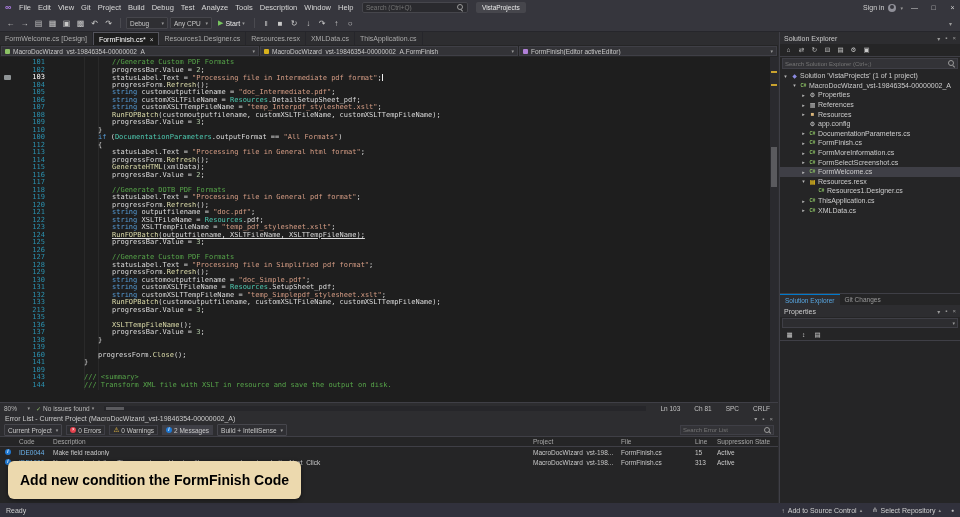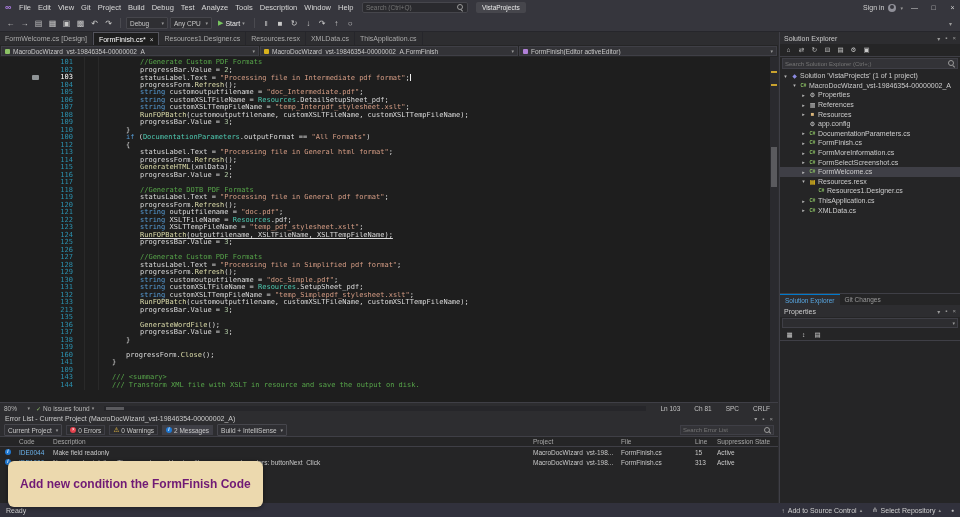--- a/index.html
+++ b/index.html
@@ -58,21 +58,21 @@
   .ntext{white-space:nowrap;overflow:hidden;}
   .ni{width:5px;height:5px;flex:none;border-radius:1px;}
   .ni-proj{background:#8cc265;}
   .ni-class{background:#d8b21d;}
   .ni-method{background:#b180d7;}
 
   
   .editor{position:absolute;left:0;top:57px;width:778px;height:345px;background:#1e1e1e;overflow:hidden;font-family:"DejaVu Sans Mono",monospace;}
   .iguide{position:absolute;top:0;bottom:12px;width:1px;background:rgba(255,255,255,0.05);}
   .codearea{position:absolute;left:0;top:2px;right:8px;}
-  .cl{display:flex;height:7.5px;line-height:7.5px;font-size:7px;white-space:pre;padding-left:28px;}
+  .cl{display:flex;height:7.5px;line-height:7.5px;font-size:7px;white-space:pre;}
   .glyph{width:20px;flex:none;position:relative;}
   .bookmark{position:absolute;left:4px;top:1px;width:7px;height:5px;background:#8f9496;border-radius:1px;}
   .ln{width:28px;flex:none;text-align:right;color:#2b91af;padding-right:3px;}
   .ln.cur{color:#ffffff;}
   .codetext{flex:1;color:#dcdcdc;overflow:hidden;}
   .sg-c{color:#57a64a;}.sg-k{color:#569cd6;}.sg-s{color:#d69d85;}.sg-t{color:#4ec9b0;}.sg-m{color:#dcdcaa;}.sg-n{color:#b5cea8;}.sg-p{color:#dcdcdc;}
   .caret{display:inline-block;width:1px;height:7px;background:#f0f0f0;vertical-align:-1px;}
   .vsb{position:absolute;right:0;top:0;width:8px;height:345px;background:#2a2a2e;}
   .vsb-thumb{position:absolute;left:1px;width:6px;top:90px;height:40px;background:#5a5a5e;}
   .vsb-tick{position:absolute;left:1px;width:6px;height:2px;background:#c8a22e;}
@@ -138,21 +138,21 @@
   .props-body{flex:1;background:#252526;}
 
   
   .statusbar{position:absolute;left:0;top:503px;width:960px;height:14px;background:#31313c;display:flex;align-items:center;font-size:7px;color:#d0d0d0;padding:0 6px;gap:6px;}
   .sb-right{margin-left:auto;display:flex;align-items:center;gap:10px;}
   .sb-item{display:flex;align-items:center;gap:3px;}
   .sbi{font-size:6.5px;color:#c0c0c0;}
   .bell{font-size:5px;}
 
   
-  .callout{position:absolute;left:8px;top:461px;height:46px;background:#ecd9ae;border-radius:6px;display:flex;align-items:center;padding:0 12px;color:#701a75;font-weight:bold;font-size:12px;z-index:10;box-shadow:0 1px 4px rgba(0,0,0,0.45);white-space:nowrap;}
+  .callout{position:absolute;left:8px;top:461px;height:38px;background:#ecd9ae;border-radius:6px;display:flex;align-items:center;padding:0 12px;color:#000000;font-weight:bold;font-size:14px;z-index:10;box-shadow:0 1px 4px rgba(0,0,0,0.45);white-space:nowrap;}
 </style>
 </head>
 <body>
 
 <div class="vs">
 
   <div class="titlebar">
     <span class="vslogo">∞</span>
     <nav class="menubar">
         <span class="menu-item">File</span>
@@ -294,21 +294,21 @@
         <div class="cl"><span class="glyph"></span><span class="ln">126</span><span class="codetext" style="padding-left: 8px;"></span></div>
         <div class="cl"><span class="glyph"></span><span class="ln">127</span><span class="codetext" style="padding-left: 64px;"><span class="sg-c">//Generate Custom PDF Formats</span></span></div>
         <div class="cl"><span class="glyph"></span><span class="ln">128</span><span class="codetext" style="padding-left: 64px;"><span class="sg-p">statusLabel.Text = </span><span class="sg-s">"Processing file in Simplified pdf format"</span><span class="sg-p">;</span></span></div>
         <div class="cl"><span class="glyph"></span><span class="ln">129</span><span class="codetext" style="padding-left: 64px;"><span class="sg-p">progressForm.</span><span class="sg-m">Refresh</span><span class="sg-p">();</span></span></div>
         <div class="cl"><span class="glyph"></span><span class="ln">130</span><span class="codetext" style="padding-left: 64px;"><span class="sg-k">string</span><span class="sg-p"> customoutputfilename = </span><span class="sg-s">"doc_Simple.pdf"</span><span class="sg-p">;</span></span></div>
         <div class="cl"><span class="glyph"></span><span class="ln">131</span><span class="codetext" style="padding-left: 64px;"><span class="sg-k">string</span><span class="sg-p"> customXSLTFileName = </span><span class="sg-t">Resources</span><span class="sg-p">.SetupSheet_pdf;</span></span></div>
         <div class="cl"><span class="glyph"></span><span class="ln">132</span><span class="codetext" style="padding-left: 64px;"><span class="sg-k">string</span><span class="sg-p"> customXSLTTempFileName = </span><span class="sg-s">"temp_Simplepdf_stylesheet.xslt"</span><span class="sg-p">;</span></span></div>
         <div class="cl"><span class="glyph"></span><span class="ln">133</span><span class="codetext" style="padding-left: 64px;"><span class="sg-m">RunFOPBatch</span><span class="sg-p">(customoutputfilename, customXSLTFileName, customXSLTTempFileName);</span></span></div>
         <div class="cl"><span class="glyph"></span><span class="ln">213</span><span class="codetext" style="padding-left: 64px;"><span class="sg-p">progressBar.Value = </span><span class="sg-n">3</span><span class="sg-p">;</span></span></div>
         <div class="cl"><span class="glyph"></span><span class="ln">135</span><span class="codetext" style="padding-left: 8px;"></span></div>
-        <div class="cl"><span class="glyph"></span><span class="ln">136</span><span class="codetext" style="padding-left: 64px;"><span class="sg-m">GenerateWordFile</span><span class="sg-p">();</span></span></div>
+        <div class="cl"><span class="glyph"></span><span class="ln">136</span><span class="codetext" style="padding-left: 64px;"><span class="sg-m">XSLTTempFileName</span><span class="sg-p">();</span></span></div>
         <div class="cl"><span class="glyph"></span><span class="ln">137</span><span class="codetext" style="padding-left: 64px;"><span class="sg-p">progressBar.Value = </span><span class="sg-n">3</span><span class="sg-p">;</span></span></div>
         <div class="cl"><span class="glyph"></span><span class="ln">138</span><span class="codetext" style="padding-left: 50px;"><span class="sg-p">}</span></span></div>
         <div class="cl"><span class="glyph"></span><span class="ln">139</span><span class="codetext" style="padding-left: 8px;"></span></div>
         <div class="cl"><span class="glyph"></span><span class="ln">160</span><span class="codetext" style="padding-left: 50px;"><span class="sg-p">progressForm.</span><span class="sg-m">Close</span><span class="sg-p">();</span></span></div>
         <div class="cl"><span class="glyph"></span><span class="ln">141</span><span class="codetext" style="padding-left: 36px;"><span class="sg-p">}</span></span></div>
         <div class="cl"><span class="glyph"></span><span class="ln">109</span><span class="codetext" style="padding-left: 8px;"></span></div>
         <div class="cl"><span class="glyph"></span><span class="ln">143</span><span class="codetext" style="padding-left: 36px;"><span class="sg-c">/// &lt;summary&gt;</span></span></div>
         <div class="cl"><span class="glyph"></span><span class="ln">144</span><span class="codetext" style="padding-left: 36px;"><span class="sg-c">/// Transform XML file with XSLT in resource and save the output on disk.</span></span></div>
       </div>
     <div class="vsb">

